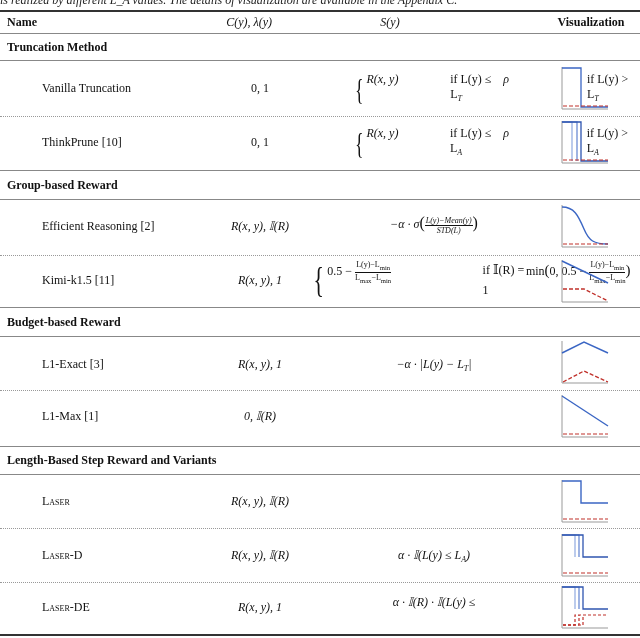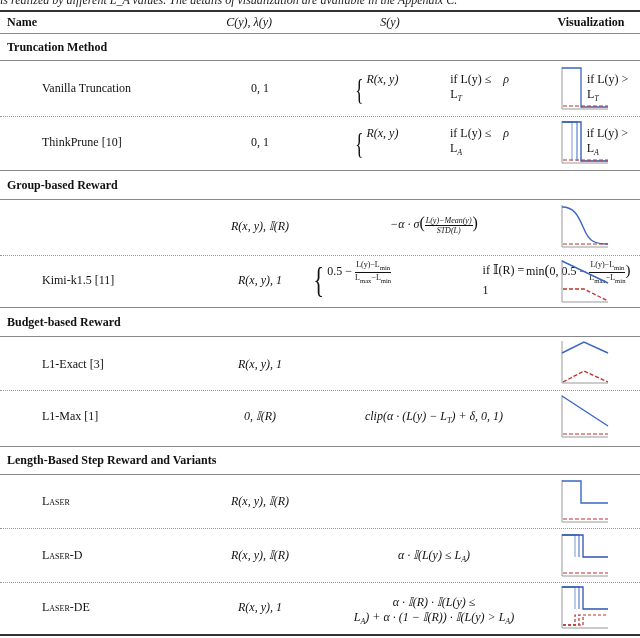--- a/index.html
+++ b/index.html
@@ -103,20 +103,21 @@
       <line x1="3" y1="41" x2="48" y2="41" stroke="#c0302a" stroke-width="1.2" stroke-dasharray="4,2"></line>
     </svg>
   </div>
 </div>
 <div class="rule thin" style="top:170px"></div>
 
 <div class="section" style="top:178px">Group-based Reward</div>
 <div class="rule thin" style="top:199px"></div>
 
 <div class="row" style="top:200px;height:55px">
+  <div class="cell name" style="top:19px">Efficient Reasoning [2]</div>
   <div class="cell cy" style="top:19px">R(x, y), 𝕀(R)</div>
   <div class="cell sy" style="top:14px">
     <span>−α · σ</span><span style="font-size:16px;font-style:normal">(</span><span class="frac">
         <span class="num">L(y)−Mean(y)</span>
         <span class="den">STD(L)</span>
       </span><span style="font-size:16px;font-style:normal">)</span>
   </div>
   <div class="viz" style="top:3px">
     <svg width="50" height="46" viewBox="0 0 50 46">
       <line x1="2" y1="2" x2="2" y2="44" stroke="#999" stroke-width="1"></line>
@@ -160,35 +161,35 @@
   </div>
 </div>
 <div class="rule thin" style="top:307px"></div>
 
 <div class="section" style="top:315px">Budget-based Reward</div>
 <div class="rule thin" style="top:336px"></div>
 
 <div class="row" style="top:337px;height:53px">
   <div class="cell name" style="top:20px">L1-Exact [3]</div>
   <div class="cell cy" style="top:20px">R(x, y), 1</div>
+  <div class="cell sy" style="top:20px"><span>−α · |L(y) − L</span><sub style="font-size:8px">T</sub><span>|</span></div>
   <div class="viz" style="top:2px">
     <svg width="50" height="46" viewBox="0 0 50 46">
       <line x1="2" y1="2" x2="2" y2="44" stroke="#999" stroke-width="1"></line>
       <line x1="2" y1="44" x2="48" y2="44" stroke="#999" stroke-width="1"></line>
       <polyline points="2,14 24,3 48,14" fill="none" stroke="#3b66c4" stroke-width="1.4"></polyline>
       <polyline points="3,43 24,32 48,43" fill="none" stroke="#c0302a" stroke-width="1.3" stroke-dasharray="4,2"></polyline>
     </svg>
   </div>
 </div>
 <div class="rule dot" style="top:390px"></div>
 
 <div class="row" style="top:391px;height:54px">
   <div class="cell name" style="top:18px">L1-Max [1]</div>
   <div class="cell cy" style="top:18px">0, 𝕀(R)</div>
-  <div class="cell sy" style="top:18px"><span>clip(α · (L(y) − L</span><sub style="font-size:8px">T</sub><span>) + δ, 0, 1)</span></div>
   <div class="viz" style="top:2px">
     <svg width="50" height="46" viewBox="0 0 50 46">
       <line x1="2" y1="2" x2="2" y2="44" stroke="#999" stroke-width="1"></line>
       <line x1="2" y1="44" x2="48" y2="44" stroke="#999" stroke-width="1"></line>
       <line x1="2" y1="3" x2="48" y2="33" stroke="#3b66c4" stroke-width="1.4"></line>
       <line x1="3" y1="41" x2="48" y2="41" stroke="#c0302a" stroke-width="1.2" stroke-dasharray="4,2"></line>
     </svg>
   </div>
 </div>
 <div class="rule thin" style="top:446px"></div>
@@ -225,21 +226,20 @@
     </svg>
   </div>
 </div>
 <div class="rule dot" style="top:582px"></div>
 
 <div class="row" style="top:583px;height:51px">
   <div class="cell name sc" style="top:17px">Laser-DE</div>
   <div class="cell cy" style="top:17px">R(x, y), 1</div>
   <div class="cell sy" style="top:12px;line-height:15px">
     <div>α · 𝕀(R) · 𝕀(L(y) ≤</div>
-    <div><span>L</span><sub style="font-size:8px">A</sub><span>) + α · (1 − 𝕀(R)) · 𝕀(L(y) &gt; L</span><sub style="font-size:8px">A</sub><span>)</span></div>
   </div>
   <div class="viz" style="top:1px">
     <svg width="50" height="46" viewBox="0 0 50 46">
       <line x1="2" y1="2" x2="2" y2="44" stroke="#999" stroke-width="1"></line>
       <line x1="2" y1="44" x2="48" y2="44" stroke="#999" stroke-width="1"></line>
       <polyline points="2,3 15,3 15,25" fill="none" stroke="#8fa9e0" stroke-width="1.2"></polyline>
       <polyline points="2,3 19,3 19,25" fill="none" stroke="#5f82d0" stroke-width="1.2"></polyline>
       <polyline points="2,3 23,3 23,25 48,25" fill="none" stroke="#2f55b0" stroke-width="1.3"></polyline>
       <polyline points="3,41 15,41 15,31 48,31" fill="none" stroke="#c0302a" stroke-width="1.2" stroke-dasharray="3,2"></polyline>
       <polyline points="3,41 19,41 19,31" fill="none" stroke="#c0302a" stroke-width="1.2" stroke-dasharray="3,2"></polyline>

